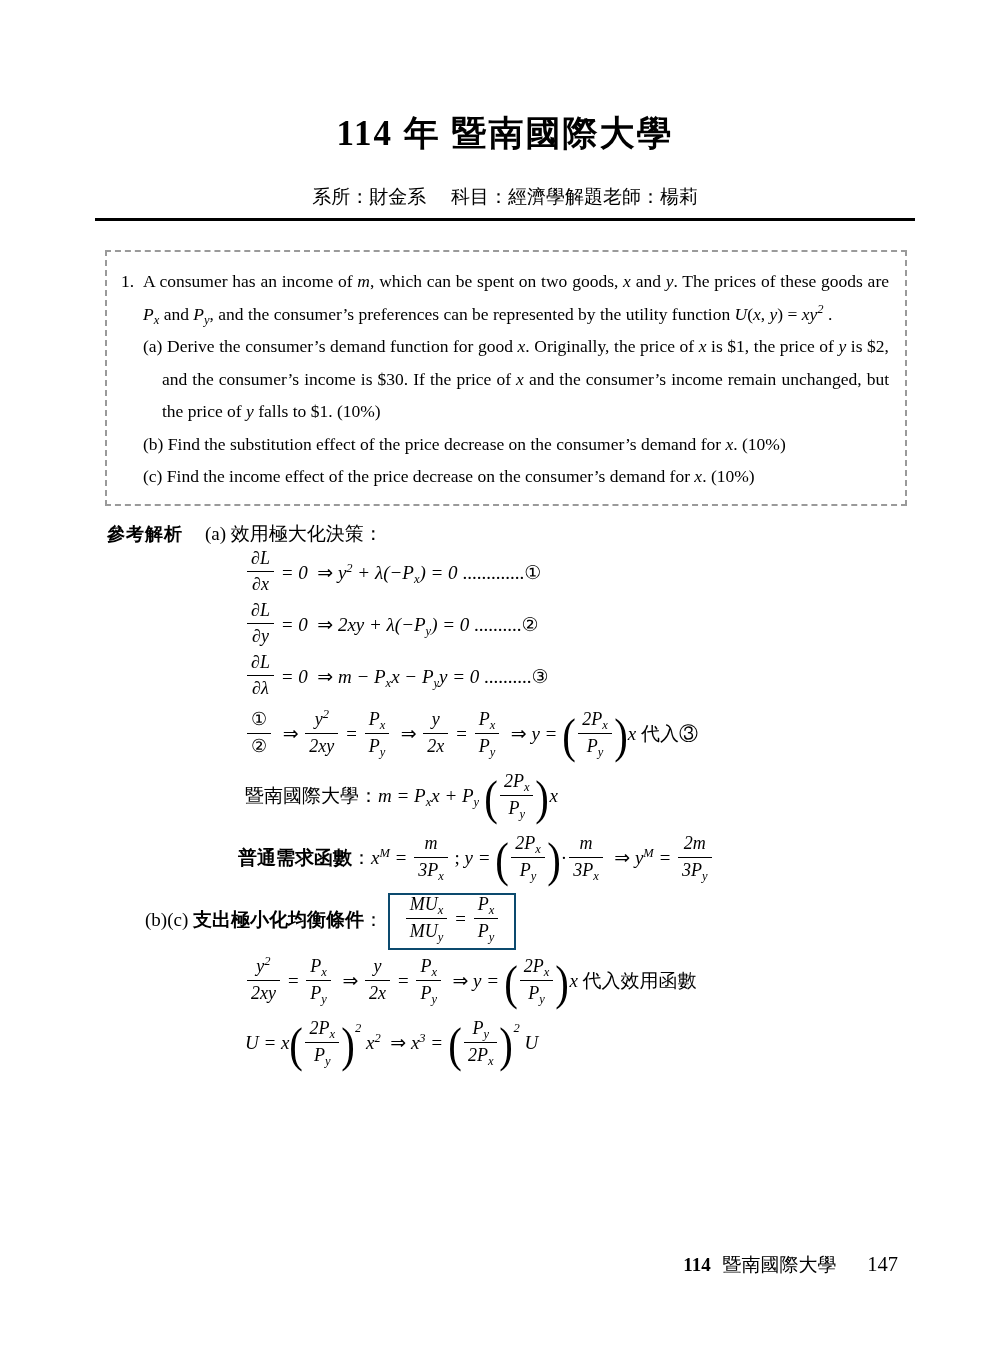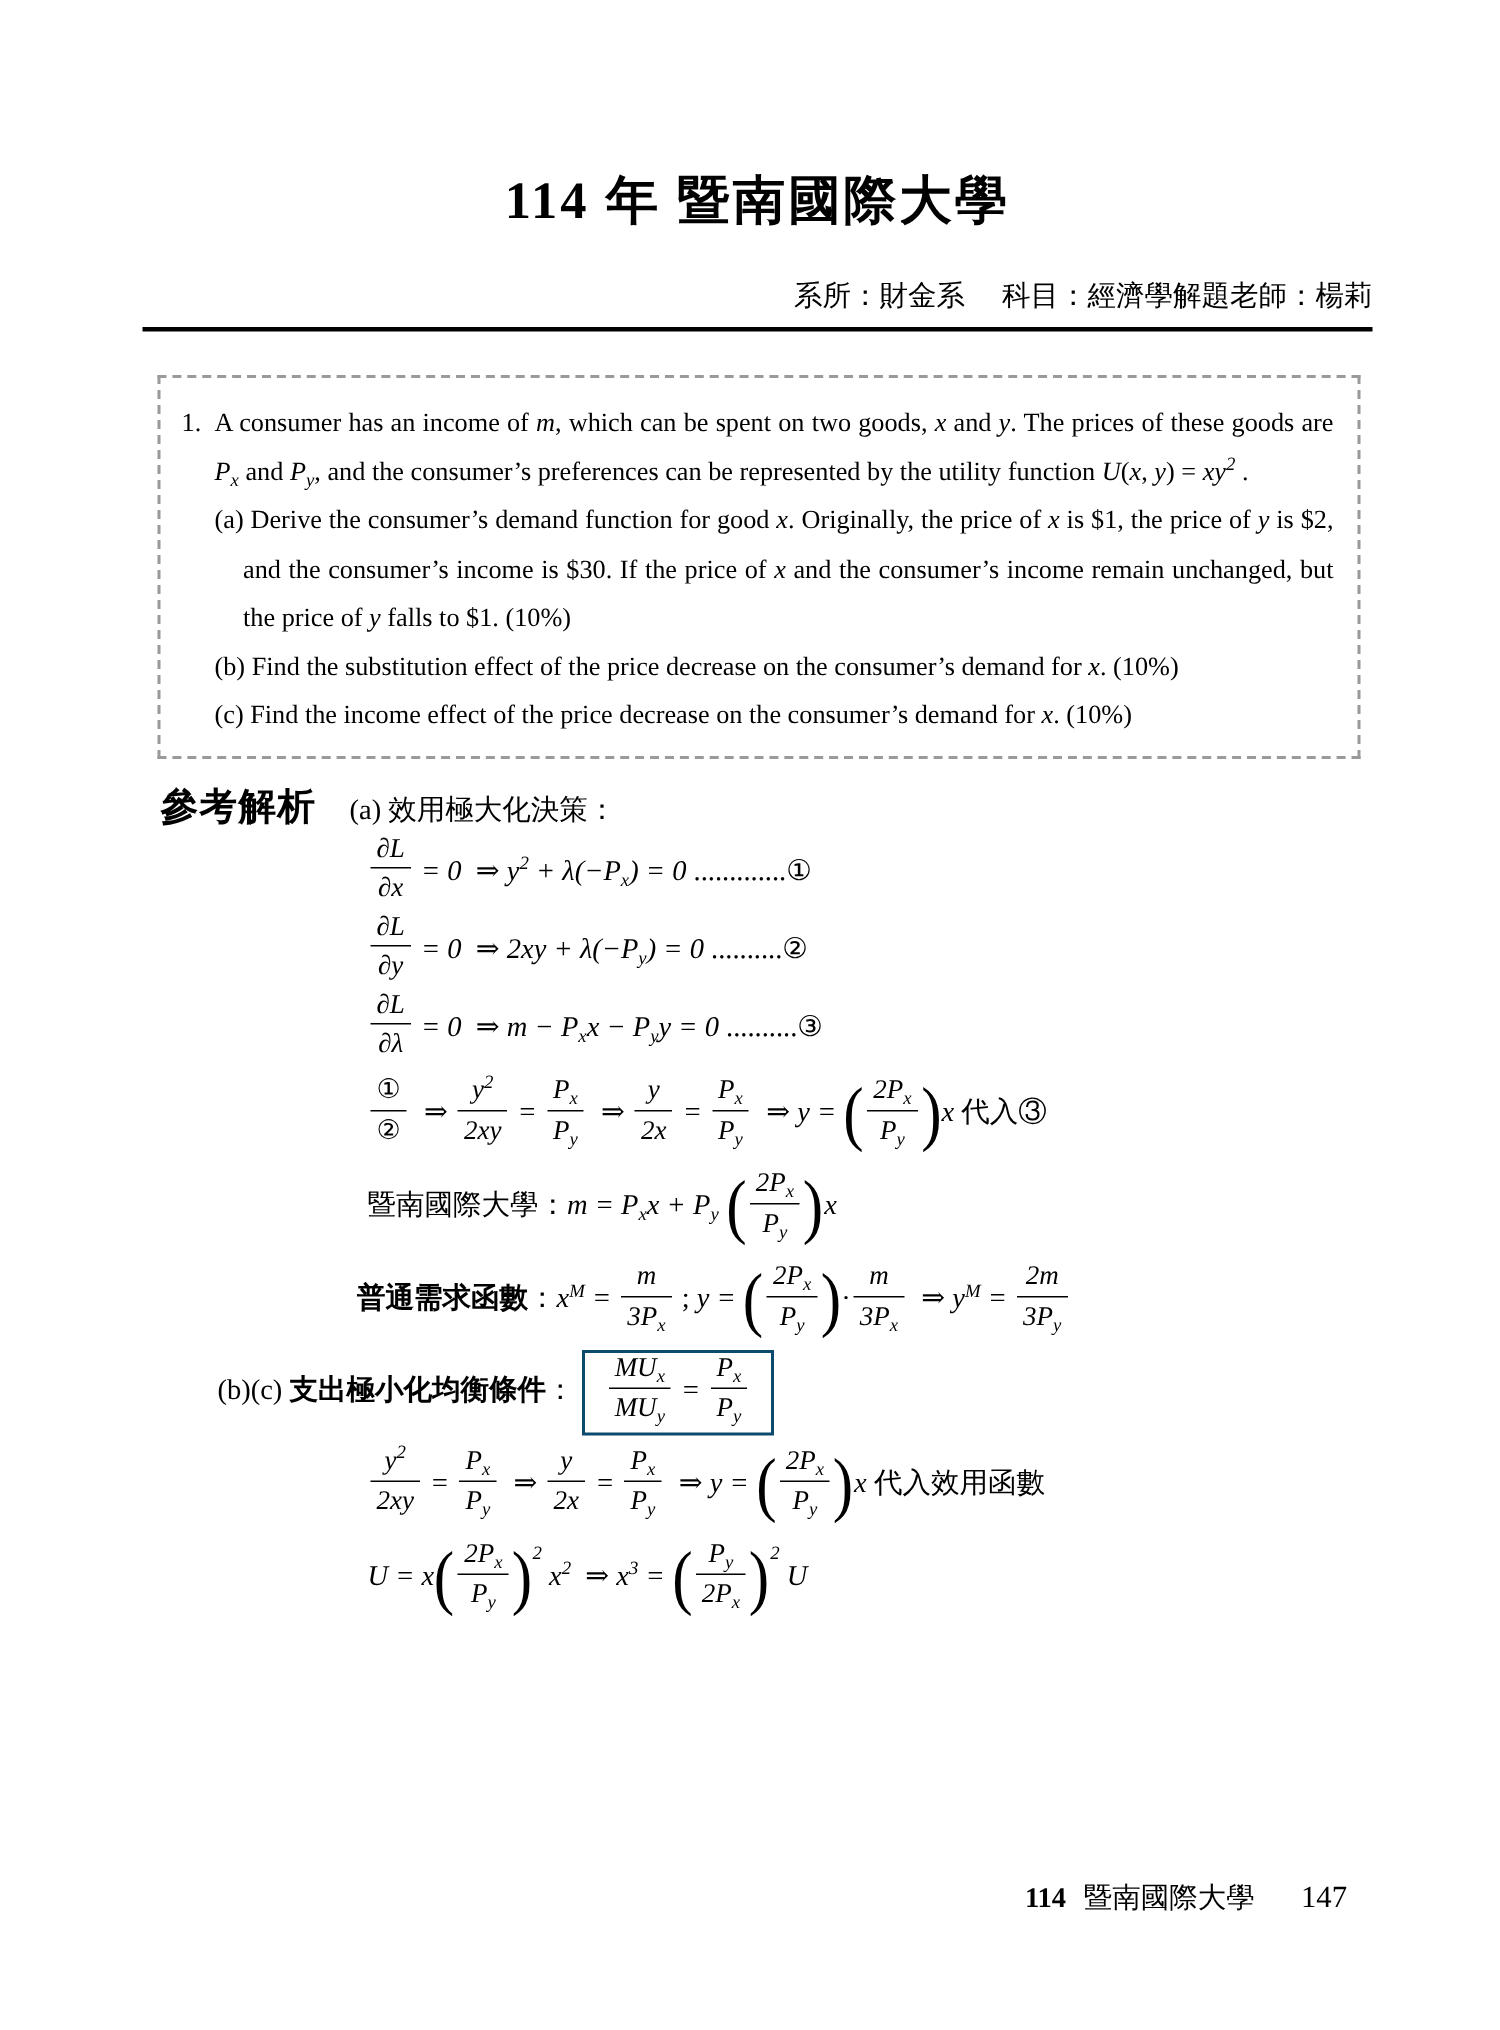--- a/index.html
+++ b/index.html
@@ -1,45 +1,45 @@
 <!DOCTYPE html>
 <html><head>
 <meta charset="utf-8">
 <style>
   html,body{margin:0;padding:0;background:#fff;}
   body{width:1000px;height:1353px;overflow:hidden;color:#000;
        font-family:"Liberation Serif","DejaVu Serif",serif;}
   .page{position:relative;width:1000px;height:994px;box-sizing:border-box;
-        padding:110px 85px 0 95px;}
+        padding:110px 85px 0 95px;font-family:Liberation Serif, serif;}
 
   
   .title{margin:0;text-align:center;font-size:35px;font-weight:900;
          letter-spacing:2px;}
-  .header-row{display:flex;justify-content:flex-end;align-items:flex-end;
+  .header-row{display:flex;justify-content:center;align-items:flex-end;
               margin-top:27px;font-size:19px;}
   .header-left span + span{margin-left:20px;}
   .rule{border:none;border-top:3.5px solid #000;margin-top:8px;height:0;}
 
   
   .problem-box{margin:29px 0 0 10px;width:802px;box-sizing:border-box;
                border:2px dashed #9a9a9a;padding:13px 16px 11px 8px;
                font-size:17.5px;line-height:32.5px;}
   .q-item{display:flex;}
   .q-num{flex:none;width:22px;padding-left:6px;box-sizing:content-box;}
   .q-body{flex:1;min-width:0;}
   .q-text,.q-sub{margin:0;text-align:justify;}
   .q-sub{padding-left:19px;text-indent:-19px;}
   .it{font-style:italic;}
   .up{font-style:normal;}
   .bold{font-weight:bold;text-align:center;}
 
   
   .solution{margin-top:15px;}
   .sol-head{display:flex;align-items:baseline;font-size:19px;margin-left:12px;}
-  .sol-label{font-weight:bold;font-size:25px;letter-spacing:1px;}
+  .sol-label{font-weight:bold;font-size:18px;letter-spacing:1px;}
   .sol-heading{margin-left:22px;font-style:normal;}
 
   .mline{white-space:pre;margin:4px 0;font-size:19px;
          font-style:italic;line-height:1.45;}
   .mline .up{font-style:normal;}
   .ind1{margin-left:150px;}
   .ind2{margin-left:272px;}
   .ind1b{margin-left:143px;}
   .indc{margin-left:50px;}
 

